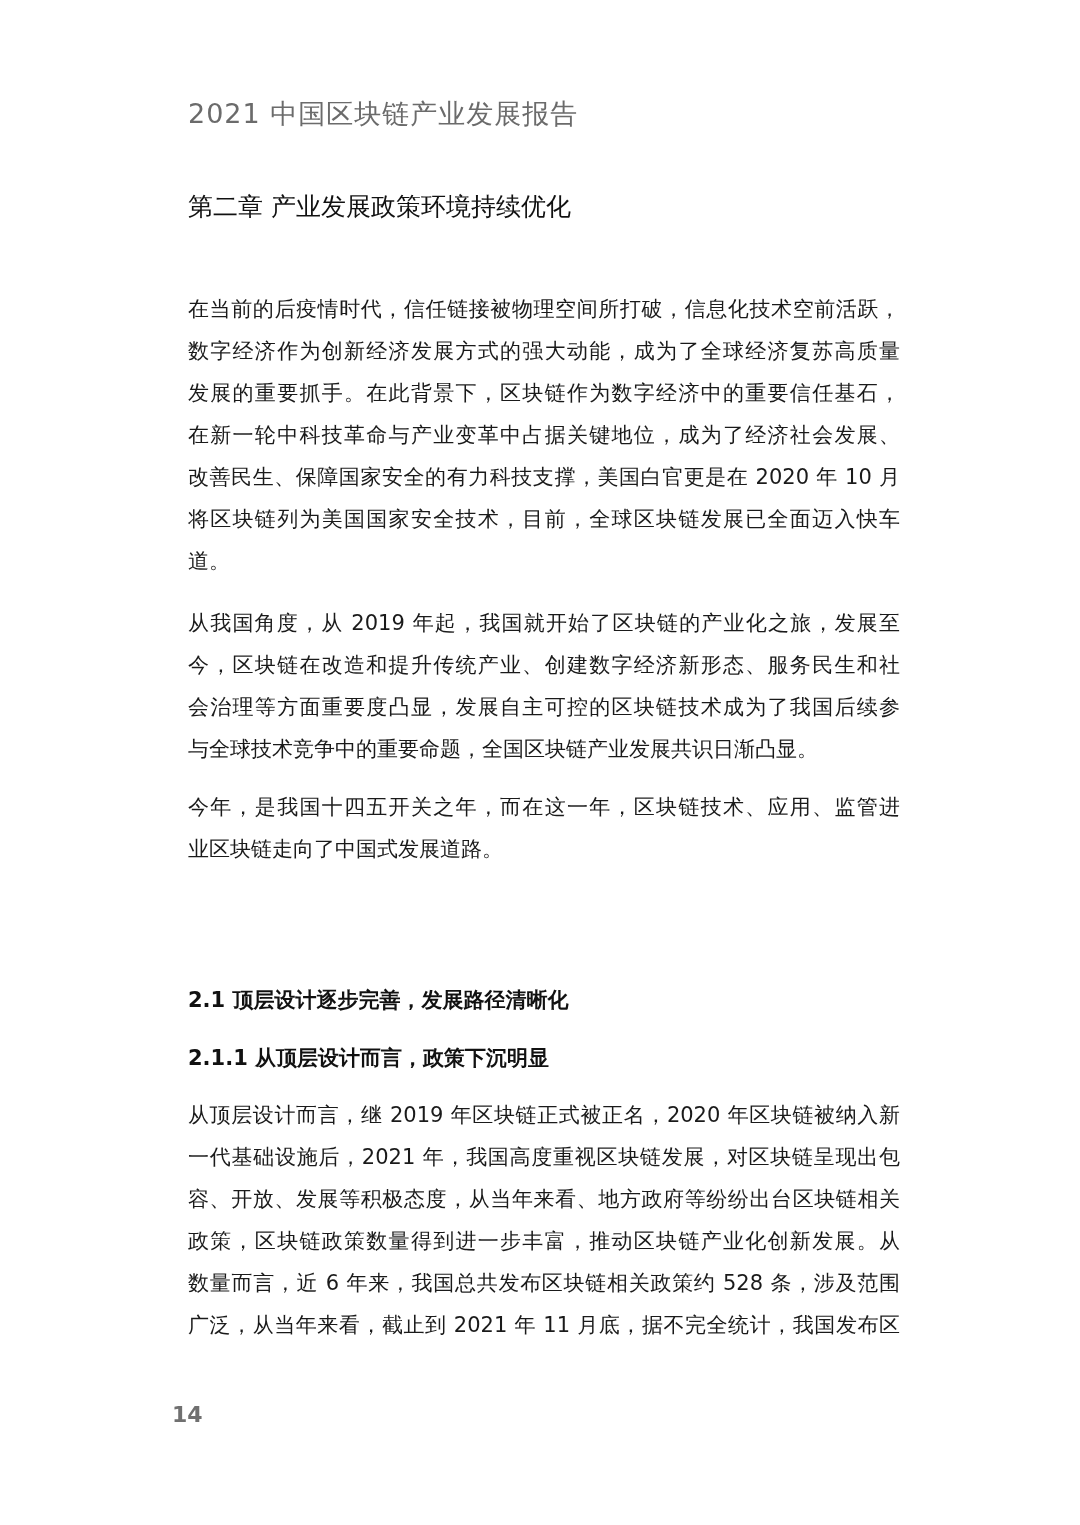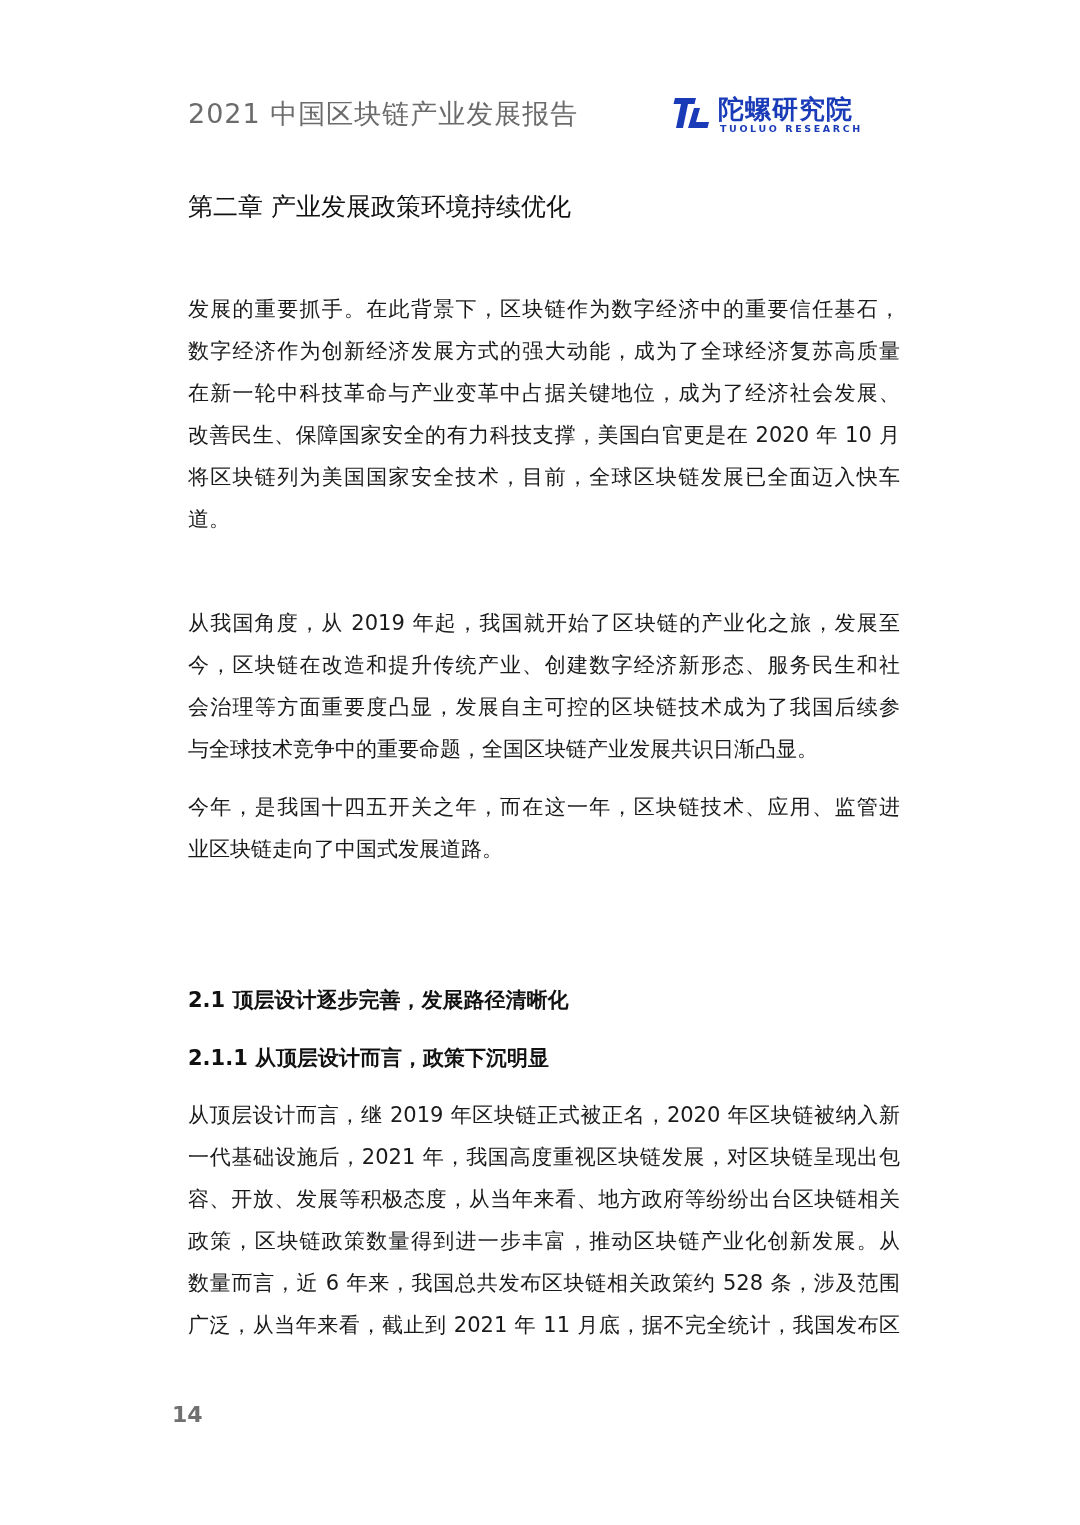--- a/index.html
+++ b/index.html
@@ -106,37 +106,28 @@
       font-size: 22px;
       font-weight: bold;
       color: #707070;
     }
   </style>
 </head>
 <body>
 
 <div class="header">
   <div class="doc-title">2021 中国区块链产业发展报告</div>
-  <div class="logo">
-    <svg class="logo-mark" viewBox="0 0 40 34" xmlns="http://www.w3.org/2000/svg">
-
-      <polygon points="3,2 24,2 22.5,8 16,8 11,32 4,32 9,8 1.5,8" fill="#1a3bb8"></polygon>
-
-      <polygon points="22,12 28,12 24,26 37,26 35.5,32 16,32" fill="#1a3bb8"></polygon>
-    </svg>
-    <div class="logo-cn">陀螺研究院</div>
-    <div class="logo-en">TUOLUO RESEARCH</div>
-  </div>
 </div>
 
 <div class="chapter-title">第二章  产业发展政策环境持续优化</div>
 
 <div class="para" style="top:288px;">
+  <span class="line">在当前的后疫情时代，信任链接被物理空间所打破，信息化技术空前活跃，</span>
+  <span class="line">数字经济作为创新经济发展方式的强大动能，成为了全球经济复苏高质量</span>
   <span class="line">发展的重要抓手。在此背景下，区块链作为数字经济中的重要信任基石，</span>
-  <span class="line">数字经济作为创新经济发展方式的强大动能，成为了全球经济复苏高质量</span>
   <span class="line">在新一轮中科技革命与产业变革中占据关键地位，成为了经济社会发展、</span>
   <span class="line">改善民生、保障国家安全的有力科技支撑，美国白官更是在 2020 年 10 月</span>
   <span class="line">将区块链列为美国国家安全技术，目前，全球区块链发展已全面迈入快车</span>
   <span class="line last">道。</span>
 </div>
 
 <div class="para" style="top:602px;">
   <span class="line">从我国角度，从 2019 年起，我国就开始了区块链的产业化之旅，发展至</span>
   <span class="line">今，区块链在改造和提升传统产业、创建数字经济新形态、服务民生和社</span>
   <span class="line">会治理等方面重要度凸显，发展自主可控的区块链技术成为了我国后续参</span>

